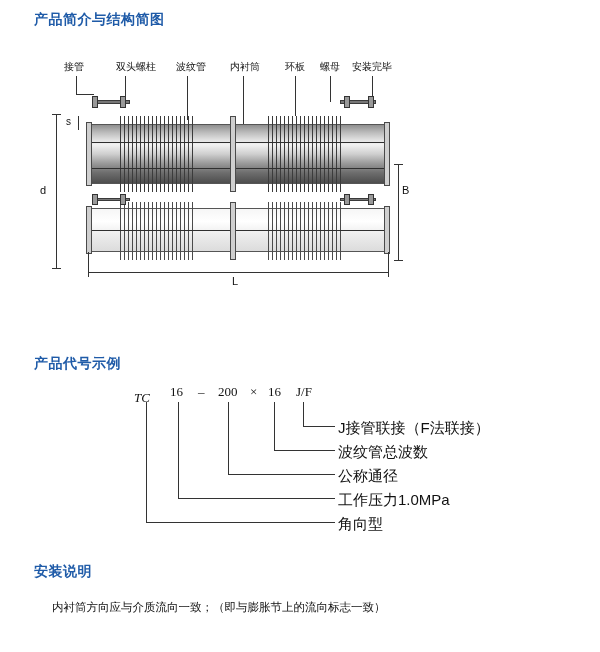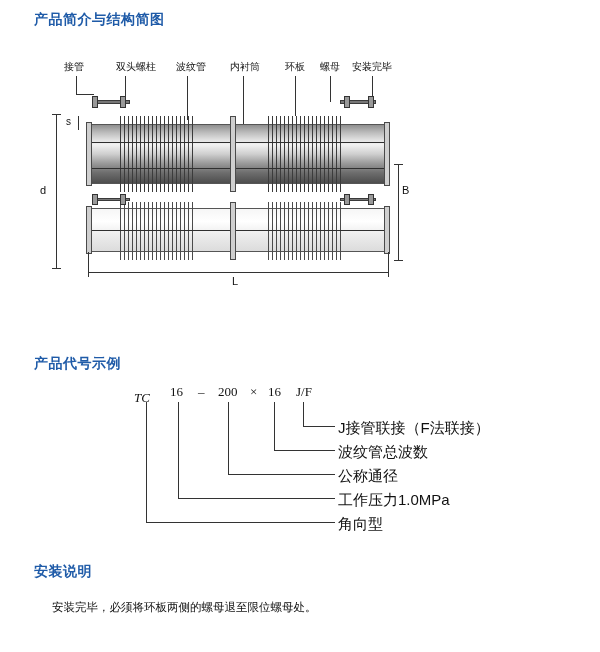--- a/index.html
+++ b/index.html
@@ -260,14 +260,14 @@
   <div class="leader-v" style="left:178px; top:24px; height:96px;"></div>
   <div class="leader-h" style="left:178px; top:120px; width:157px;"></div>
   <div class="code-desc" style="left:338px; top:113px;">工作压力1.0MPa</div>
 
   <div class="leader-v" style="left:146px; top:24px; height:120px;"></div>
   <div class="leader-h" style="left:146px; top:144px; width:189px;"></div>
   <div class="code-desc" style="left:338px; top:137px;">角向型</div>
 </div>
 
 <div id="install-notes">
-  <p>安装完毕，必须将环板两侧的螺母退至限位螺母处。</p>
+  <p>内衬筒方向应与介质流向一致；（即与膨胀节上的流向标志一致）</p>
 </div>
 
 </body></html>

